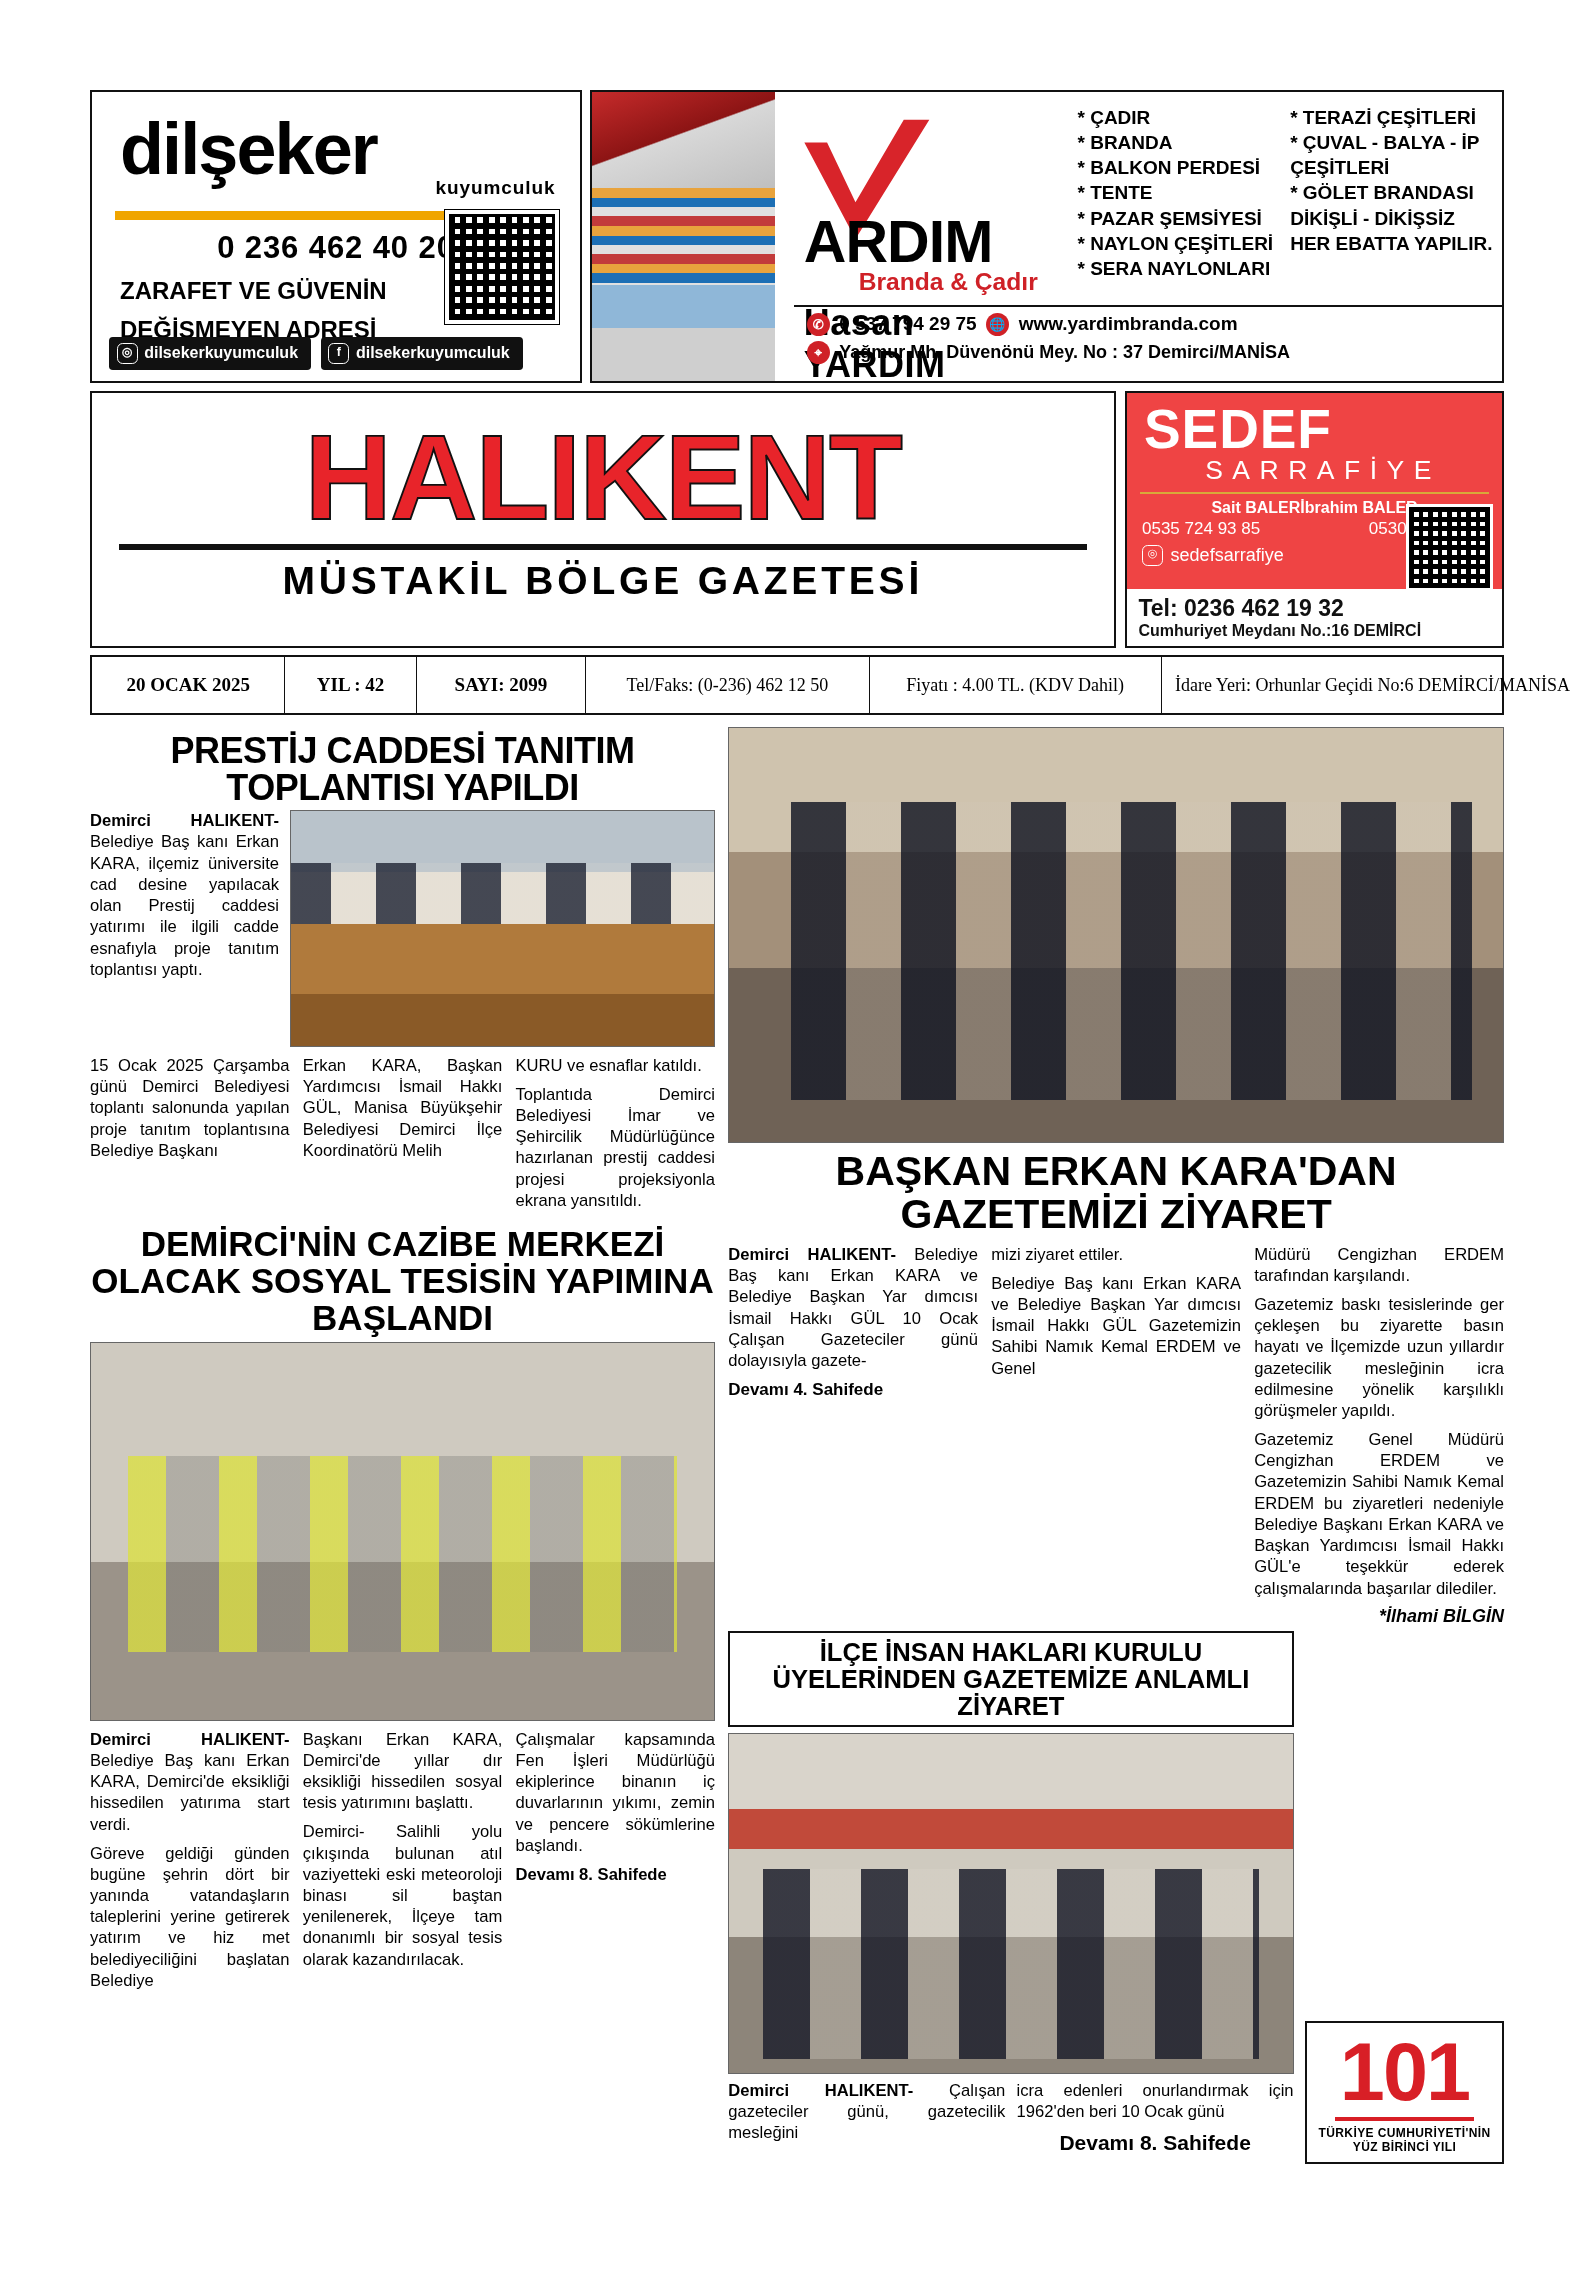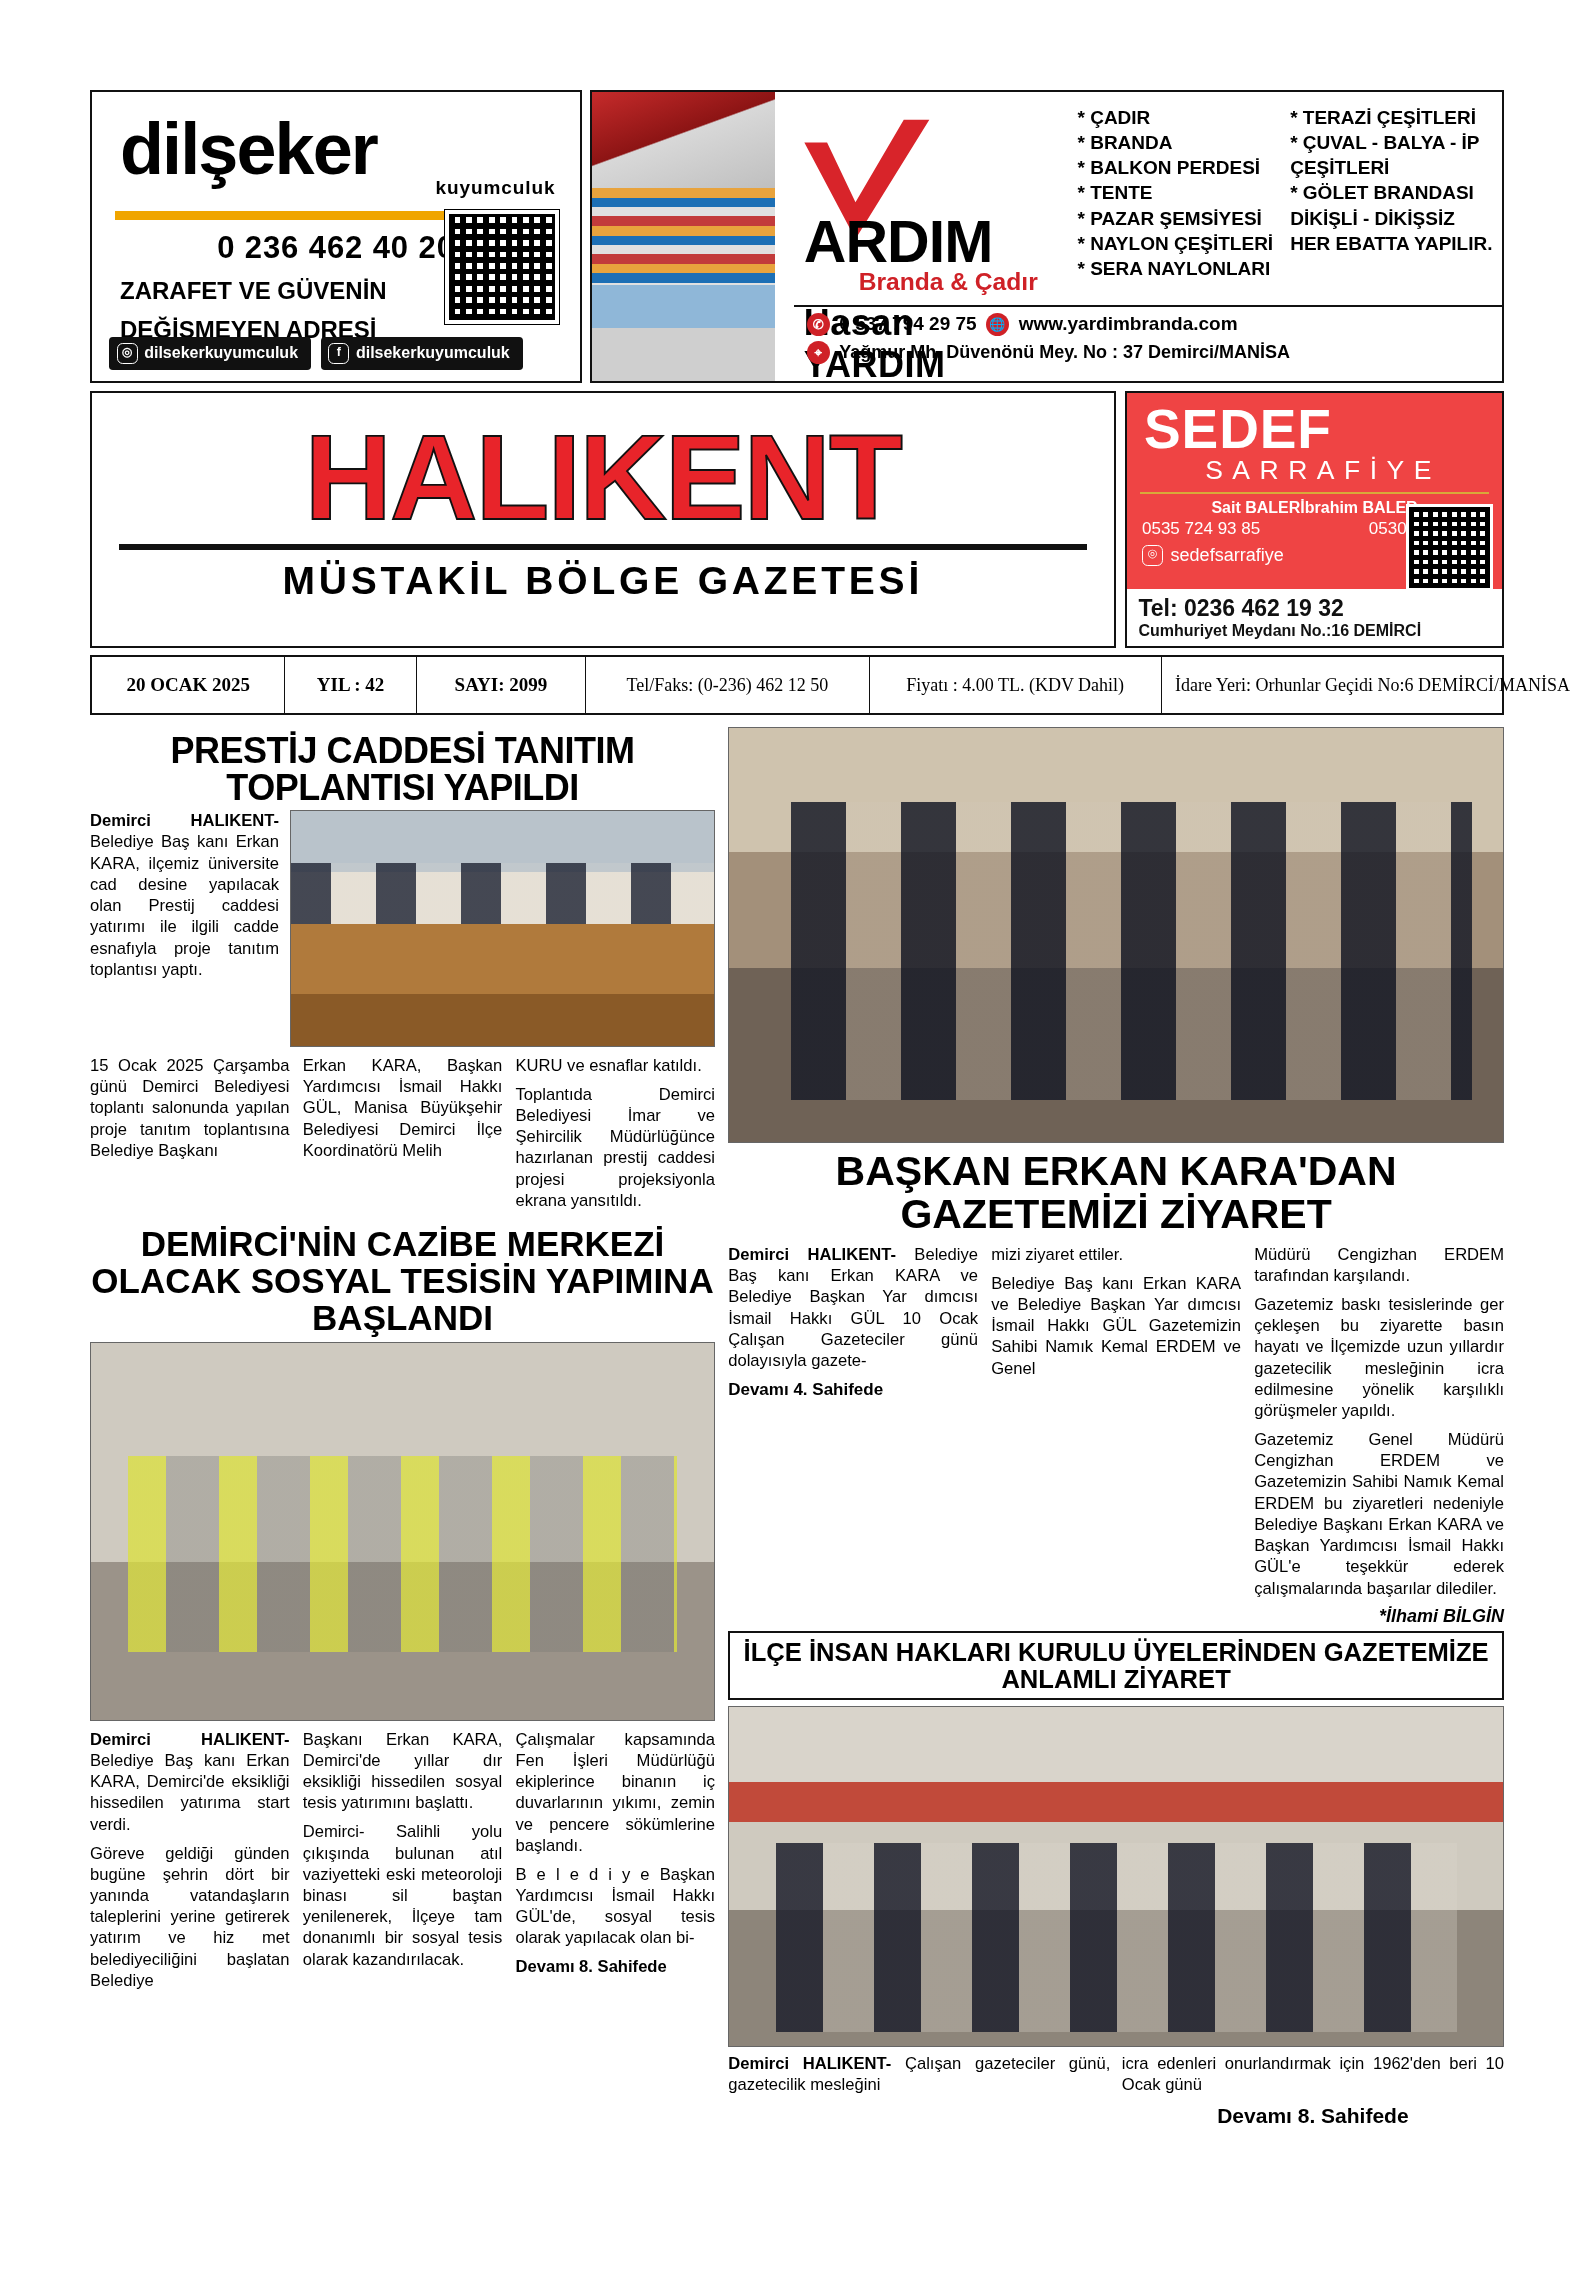--- a/index.html
+++ b/index.html
@@ -272,21 +272,20 @@
             <span>Belediye Baş kanı Erkan KARA, Demirci'de eksikliği hissedilen yatırıma start verdi.</span>
           </p>
           <p class="body">Göreve geldiği günden bugüne şehrin dört bir yanında vatandaşların taleplerini yerine getirerek yatırım ve hiz met belediyeciliğini başlatan Belediye</p>
         </div>
         <div class="c">
           <p class="body">Başkanı Erkan KARA, Demirci'de yıllar dır eksikliği hissedilen sosyal tesis yatırımını başlattı.</p>
           <p class="body">Demirci- Salihli yolu çıkışında bulunan atıl vaziyetteki eski meteoroloji binası sil baştan yenilenerek, İlçeye tam donanımlı bir sosyal tesis olarak kazandırılacak.</p>
         </div>
         <div class="c">
           <p class="body">Çalışmalar kapsamında Fen İşleri Müdürlüğü ekiplerince binanın iç duvarlarının yıkımı, zemin ve pencere sökümlerine başlandı.</p>
-          <p class="body">B e l e d i y e Başkan Yardımcısı İsmail Hakkı GÜL'de, sosyal tesis olarak yapılacak olan bi-</p>
           <p class="body cont">Devamı 8. Sahifede</p>
         </div>
       </div>
     </div>
 
     <div class="colRight">
 
       <div class="photo visit" style="height:416px;"></div>
 
       <h2 class="head2" style="font-size:41px;">BAŞKAN ERKAN KARA'DAN GAZETEMİZİ ZİYARET</h2>
@@ -324,18 +323,25 @@
                 <span>Çalışan gazeteciler günü, gazetecilik mesleğini</span>
               </p>
             </div>
             <div style="flex:1">
               <p class="body">icra edenleri onurlandırmak için 1962'den beri 10 Ocak günü</p>
               <p class="body cont" style="font-size:21px;text-align:center">Devamı 8. Sahifede</p>
             </div>
           </div>
         </div>
 
+        <div style="width:199px;align-self:flex-end;">
+          <div class="ad101">
+            <div class="n101">101</div>
+            <div class="rule"></div>
+            <div class="cap">TÜRKİYE CUMHURİYETİ'NİN YÜZ BİRİNCİ YILI</div>
+          </div>
+        </div>
       </div>
 
     </div>
   </div>
 </div>
 
 
 </body></html>

